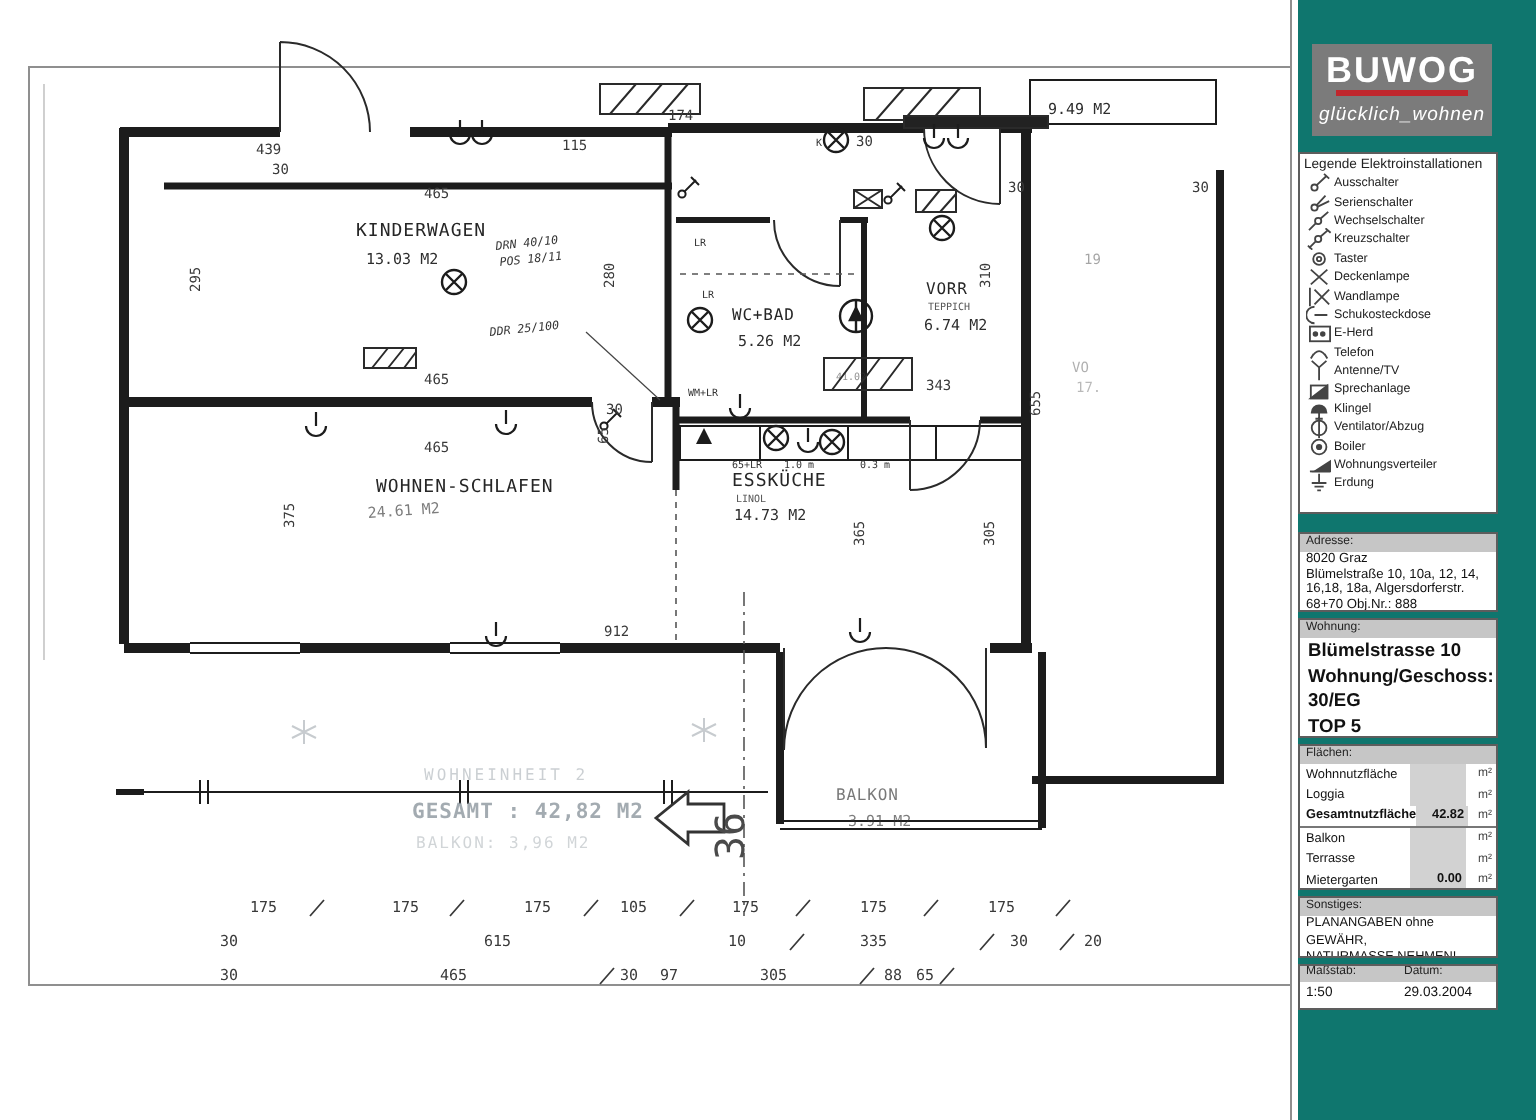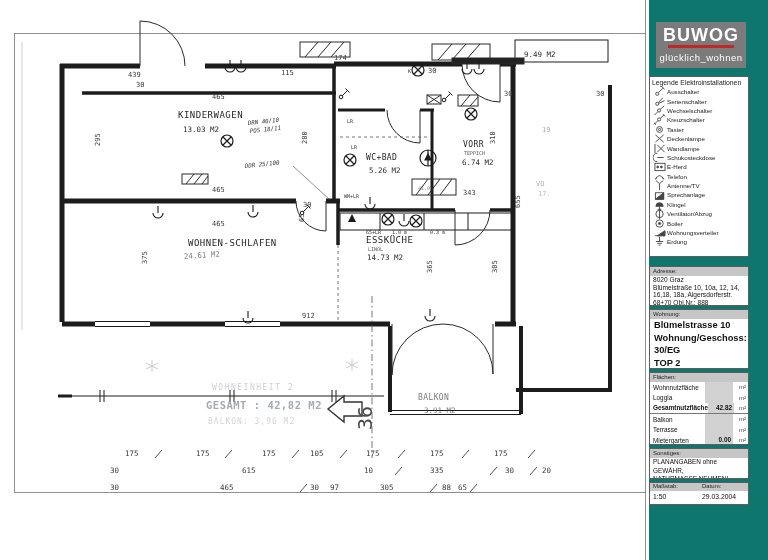--- a/index.html
+++ b/index.html
@@ -21,21 +21,21 @@
 
   
   .sidebar{position:absolute;left:649px;top:0;width:119px;height:560px;background:#0f766e;}
   .sbox{position:absolute;left:0;width:100px;border:1px solid #5d5d5d;background:#fff;
         box-sizing:border-box;overflow:hidden;}
   .shead{background:#c6c6c6;font-size:6px;color:#222;padding:1px 3px 0 3px;height:8px;line-height:7px;}
   .logo-box{position:absolute;left:7px;top:22px;width:90px;height:46px;background:#7b7b7b;
             text-align:center;color:#fff;box-sizing:border-box;padding-top:5px;}
   .logo-brand{font-size:18px;font-weight:bold;letter-spacing:1px;line-height:17px;}
   .logo-bar{width:66px;height:3px;background:#c0272d;margin:1px auto 4px auto;}
-  .logo-tag{font-size:9.5px;letter-spacing:.5px;}
+  .logo-tag{font-size:9.5px;letter-spacing:.5px;font-style:italic;}
   .legend-box{top:76px;height:181px;}
   .ltitle{font-size:6.8px;color:#222;padding:2px 2px 1px 2px;}
   .lrow{display:flex;align-items:center;height:9.4px;padding-left:2px;}
   .lic{width:15px;display:flex;justify-content:center;}
   .llb{font-size:6.2px;color:#222;}
   .lic svg{stroke:#444;fill:none;stroke-width:1;}
   .addr-box{top:266px;height:40px;}
   .addr-line{font-size:6.6px;line-height:7.5px;padding:0 3px;color:#111;}
   .unit-box{top:309px;height:60px;}
   .unit-line{font-size:9.3px;font-weight:bold;line-height:12.5px;padding:0 4px;color:#111;}
@@ -448,21 +448,21 @@
       <div class="addr-line">Blümelstraße 10, 10a, 12, 14,</div>
       <div class="addr-line">16,18, 18a, Algersdorferstr.</div>
       <div class="addr-line">68+70 Obj.Nr.: 888</div>
     </div>
 
     <div class="sbox unit-box">
       <div class="shead">Wohnung:</div>
       <div class="unit-line">Blümelstrasse 10</div>
       <div class="unit-line">Wohnung/Geschoss:</div>
       <div class="unit-line">30/EG</div>
-      <div class="unit-line">TOP 2</div>
+      <div class="unit-line">TOP 5</div>
     </div>
 
     <div class="sbox areas-box">
       <div class="shead">Flächen:</div>
       <div class="arow">
           <span class="alabel">Wohnnutzfläche</span>
           <span class="aval"></span>
           <span class="aunit">m²</span>
         </div>
       <div class="arow">

